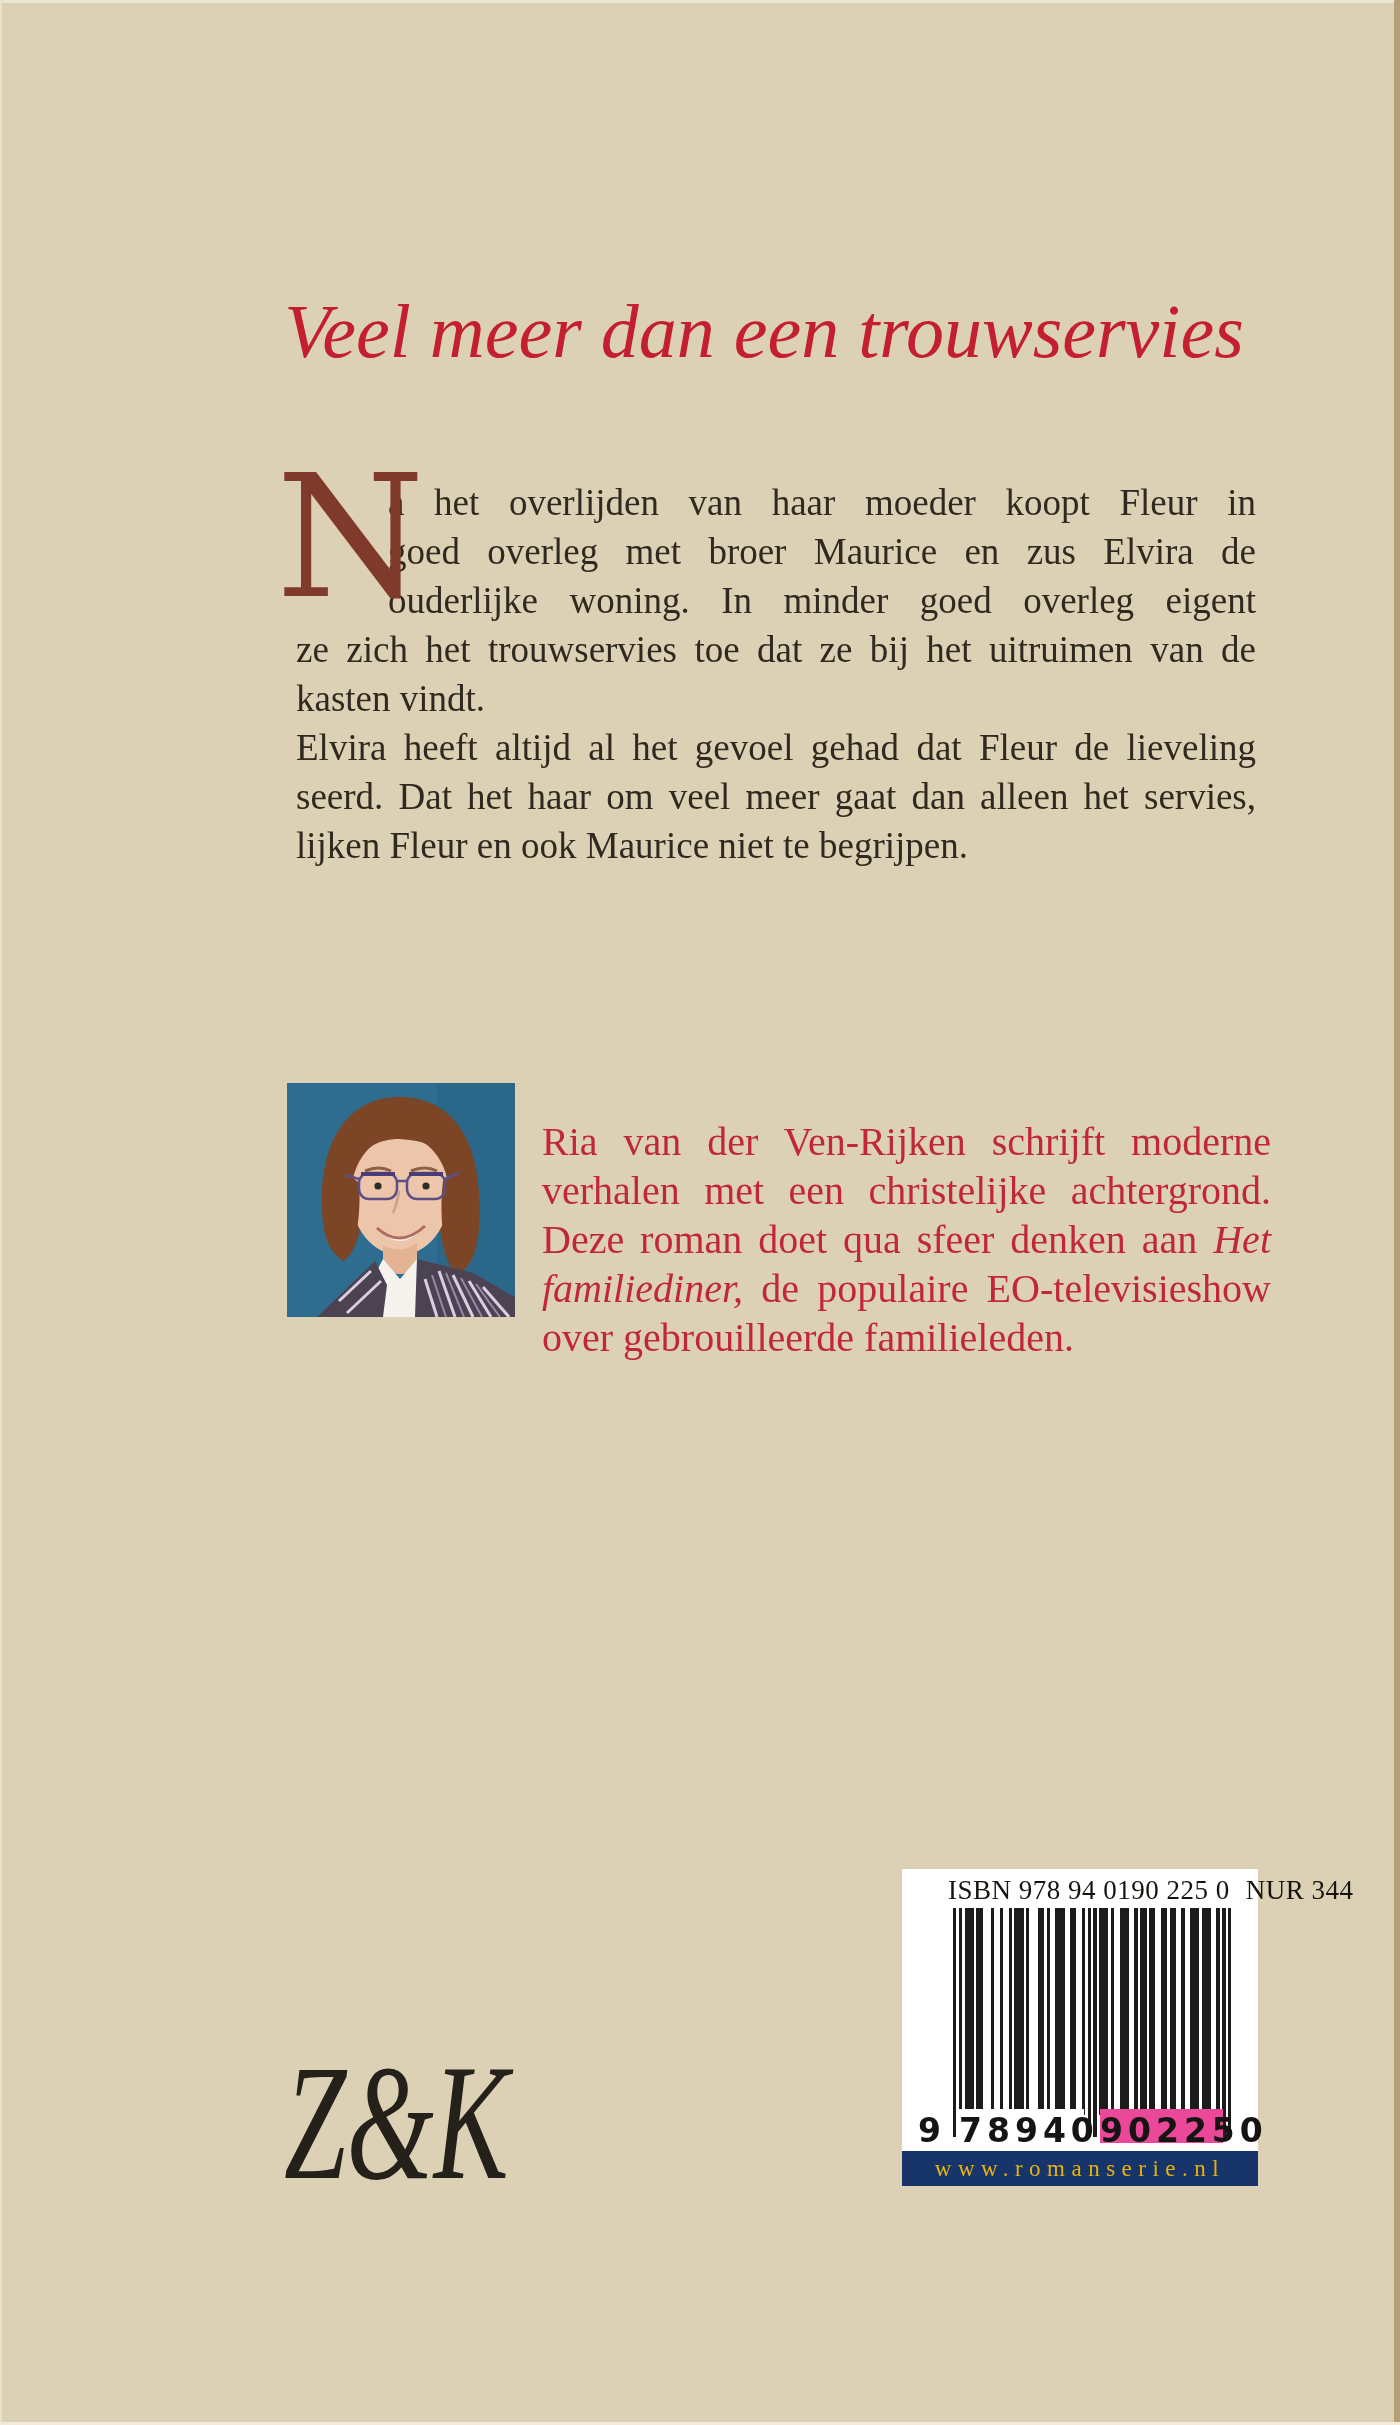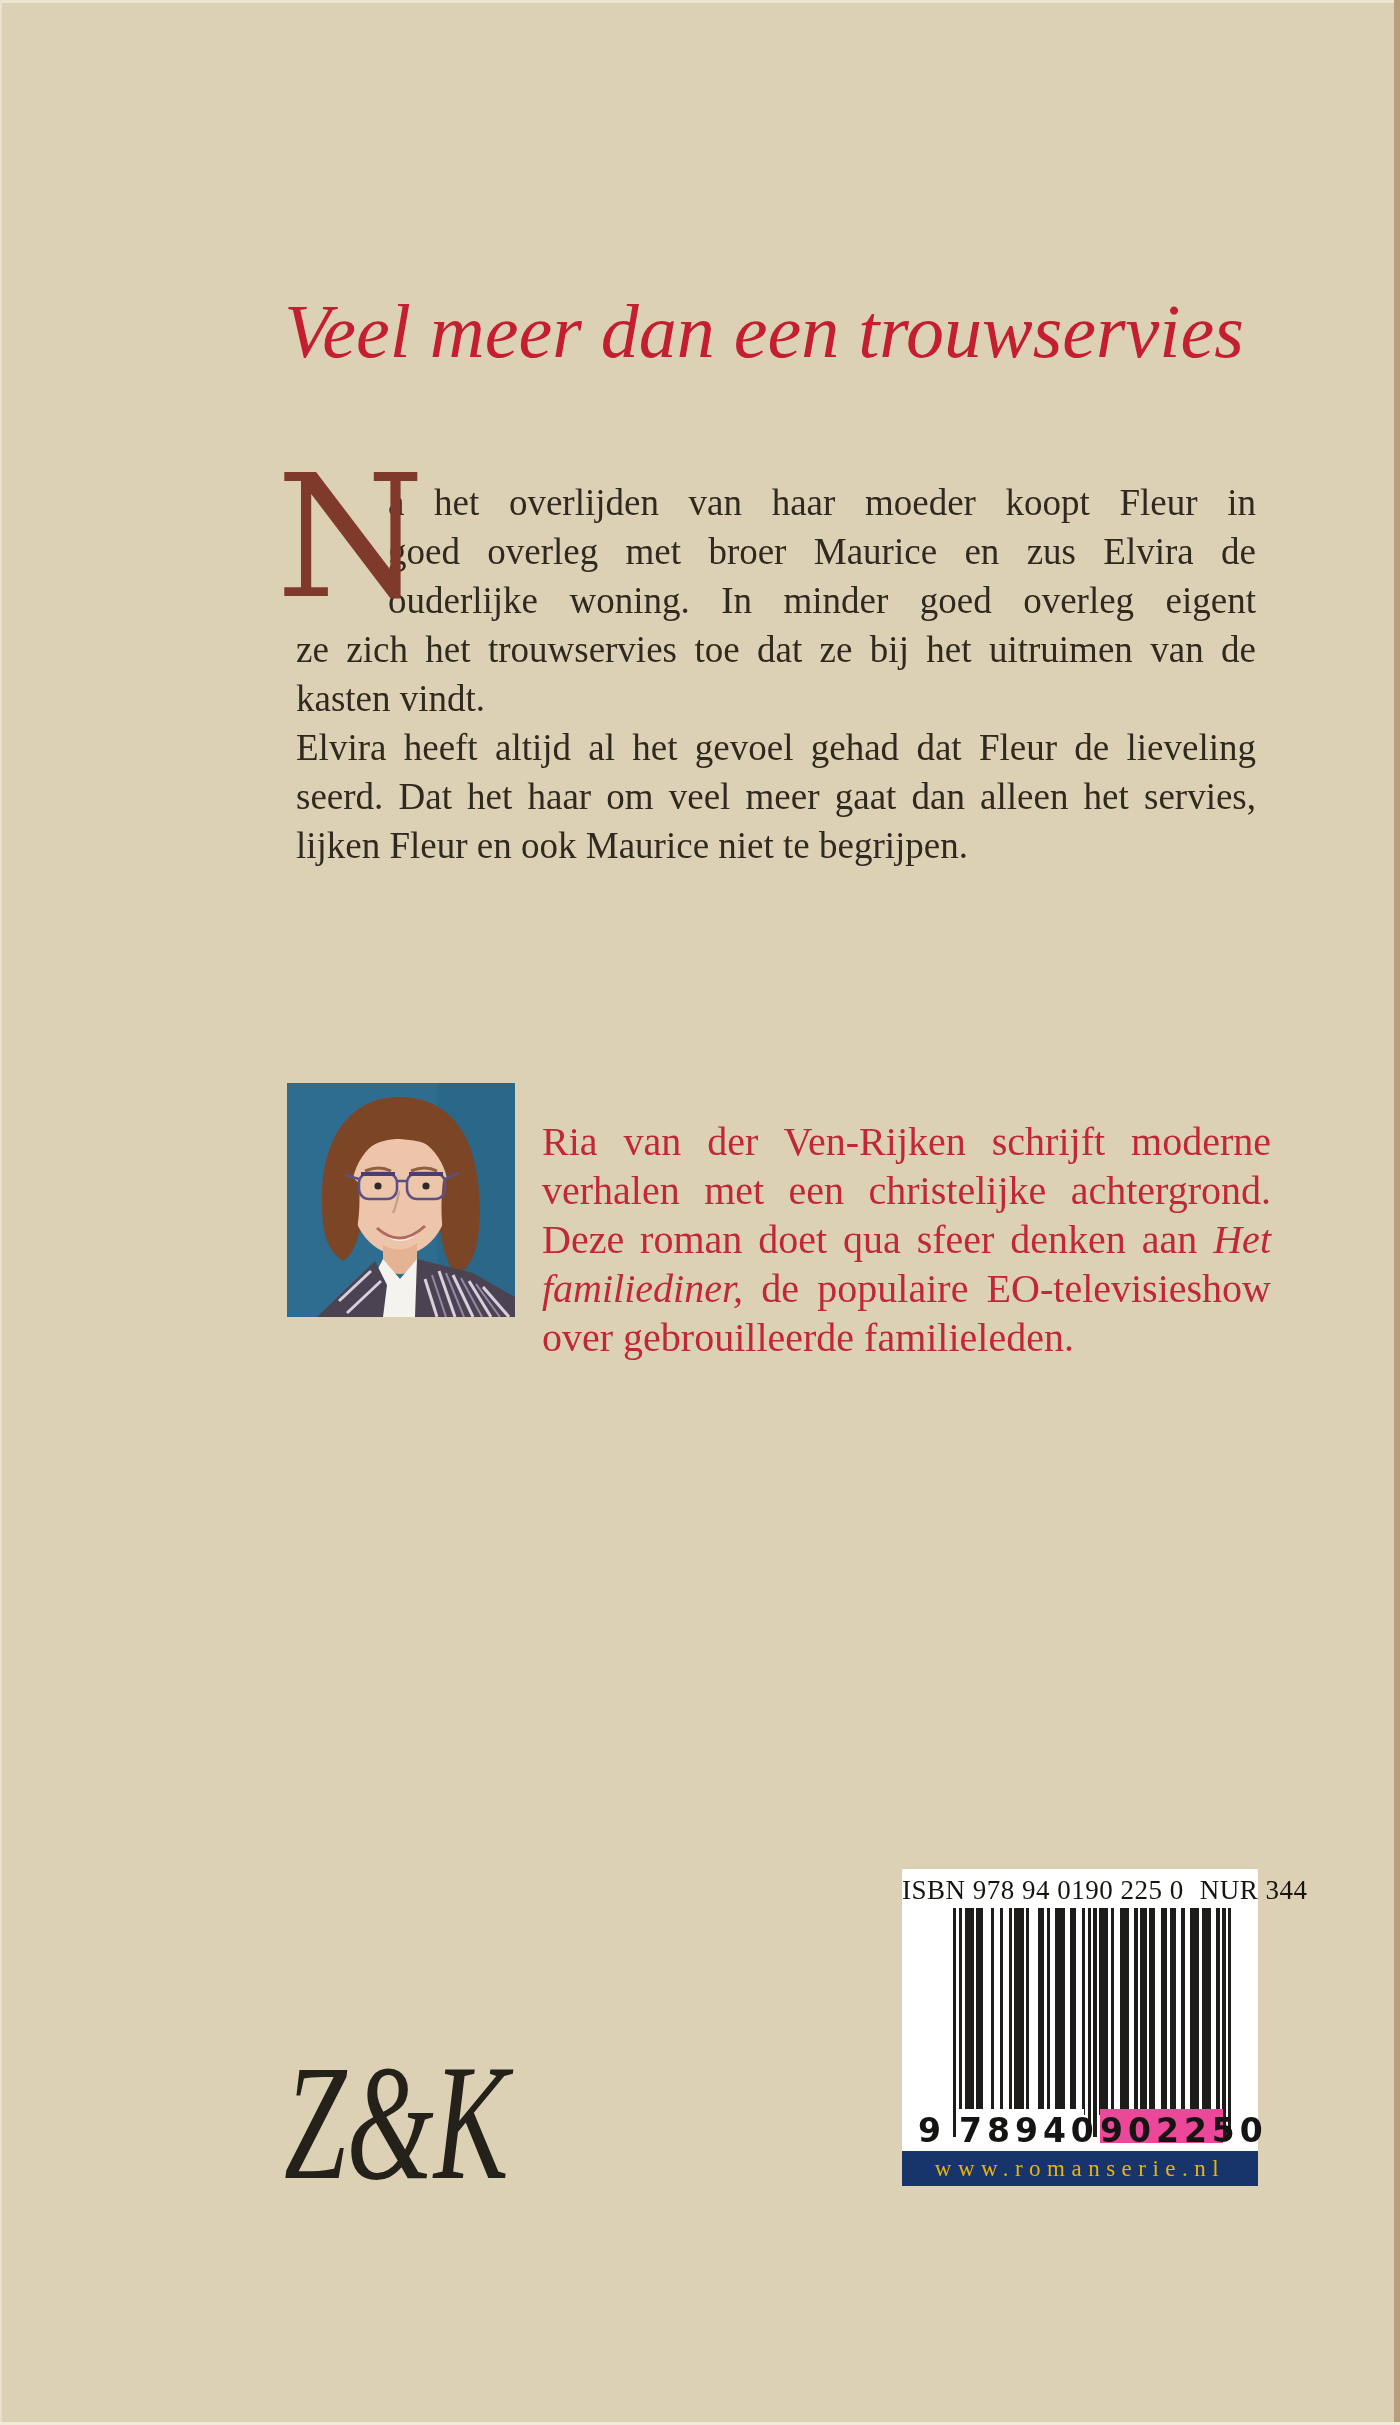--- a/index.html
+++ b/index.html
@@ -43,21 +43,21 @@
   .aline { line-height:49px; height:49px; }
   .aline.just { text-align:justify; text-align-last:justify; }
   .aline .it { font-style:italic; }
 
   .isbn-box {
     position:absolute; left:902px; top:1869px; width:356px; height:282px;
     background:#ffffff;
   }
   .isbn-row {
     position:absolute; top:6px; left:0; width:100%; text-align:left;
-    font-size:27px; color:#16140f; white-space:nowrap; letter-spacing:0.5px;
+    font-size:27px; color:#16140f; white-space:nowrap; letter-spacing:0.5px;padding-left:46px;
   }
   .isbn-row .gap { display:inline-block; width:16px; }
   .bars { position:absolute; left:51px; top:39px; width:278px; height:229px; }
   .bar  { position:absolute; top:0; background:#1d1c1a; }
   .digits {
     position:absolute; top:240px; left:0; width:356px; height:36px;
     font-family:"DejaVu Sans", sans-serif; font-weight:bold;
     font-size:33px; color:#151413;
   }
   .dlead { position:absolute; left:16px; top:2px; }

